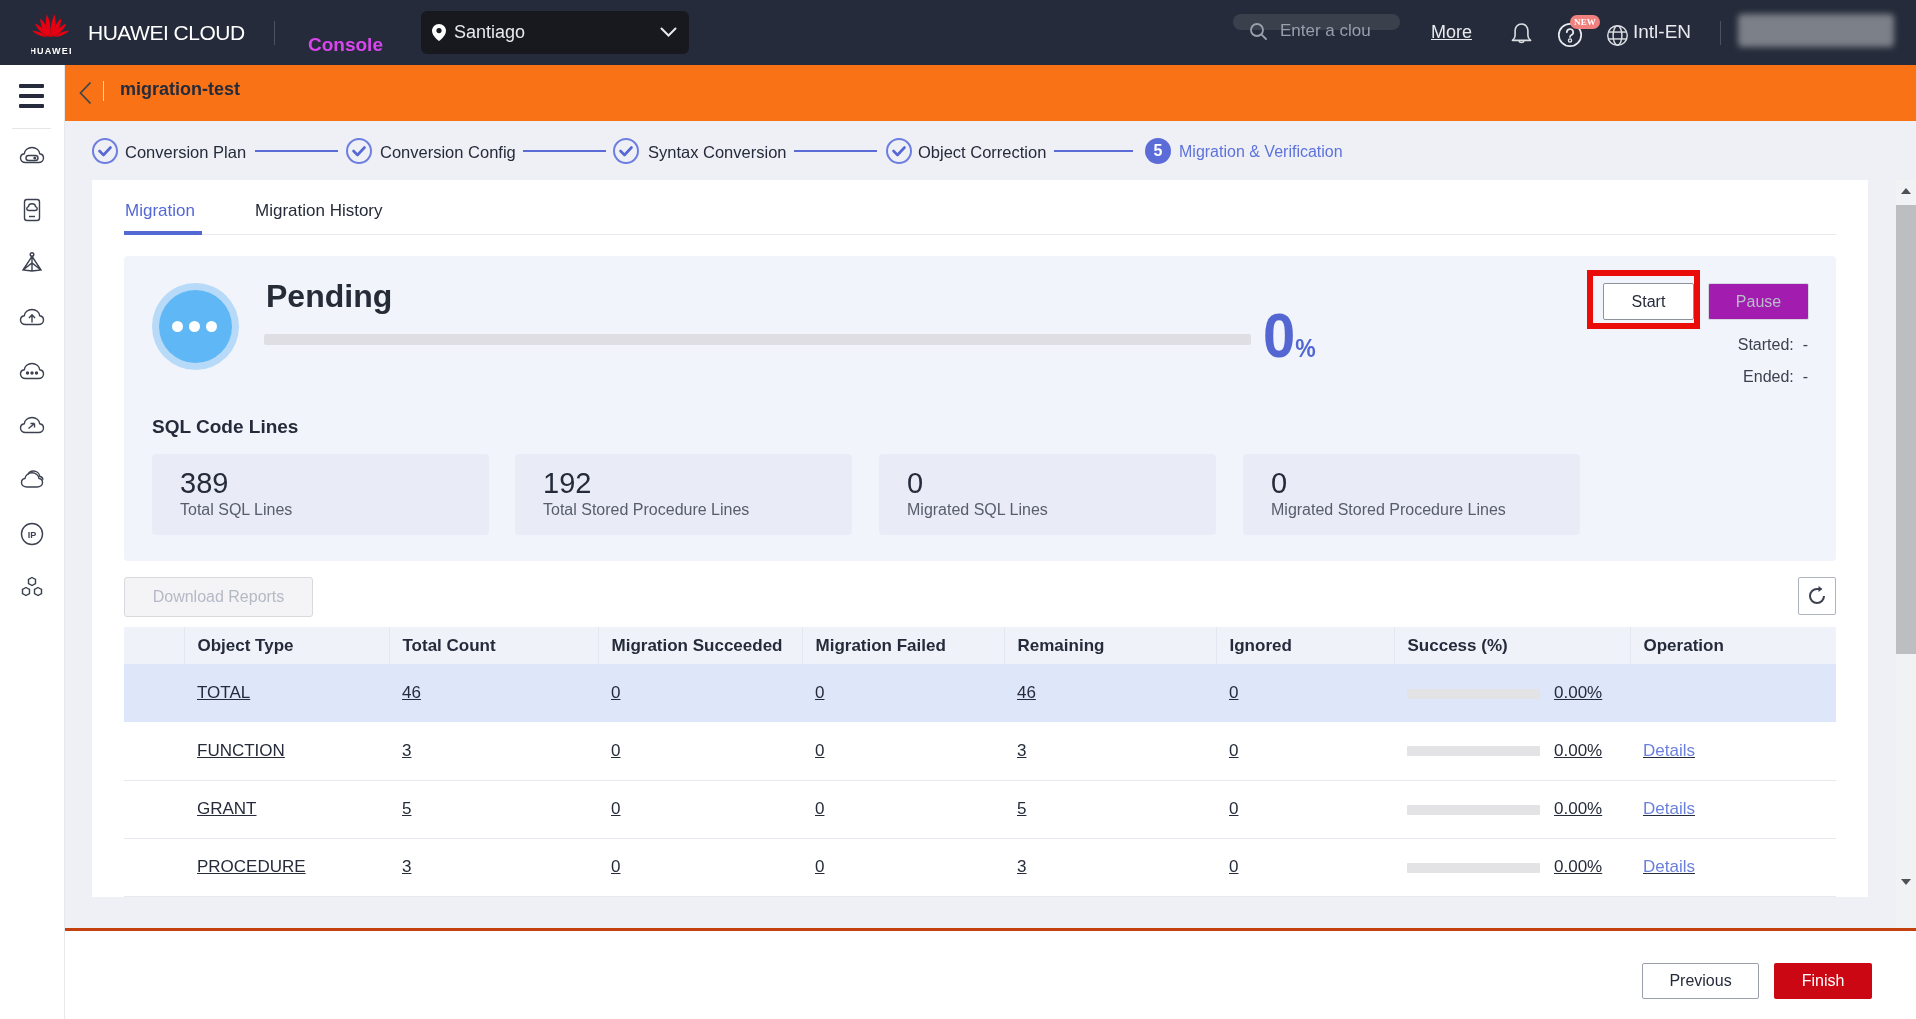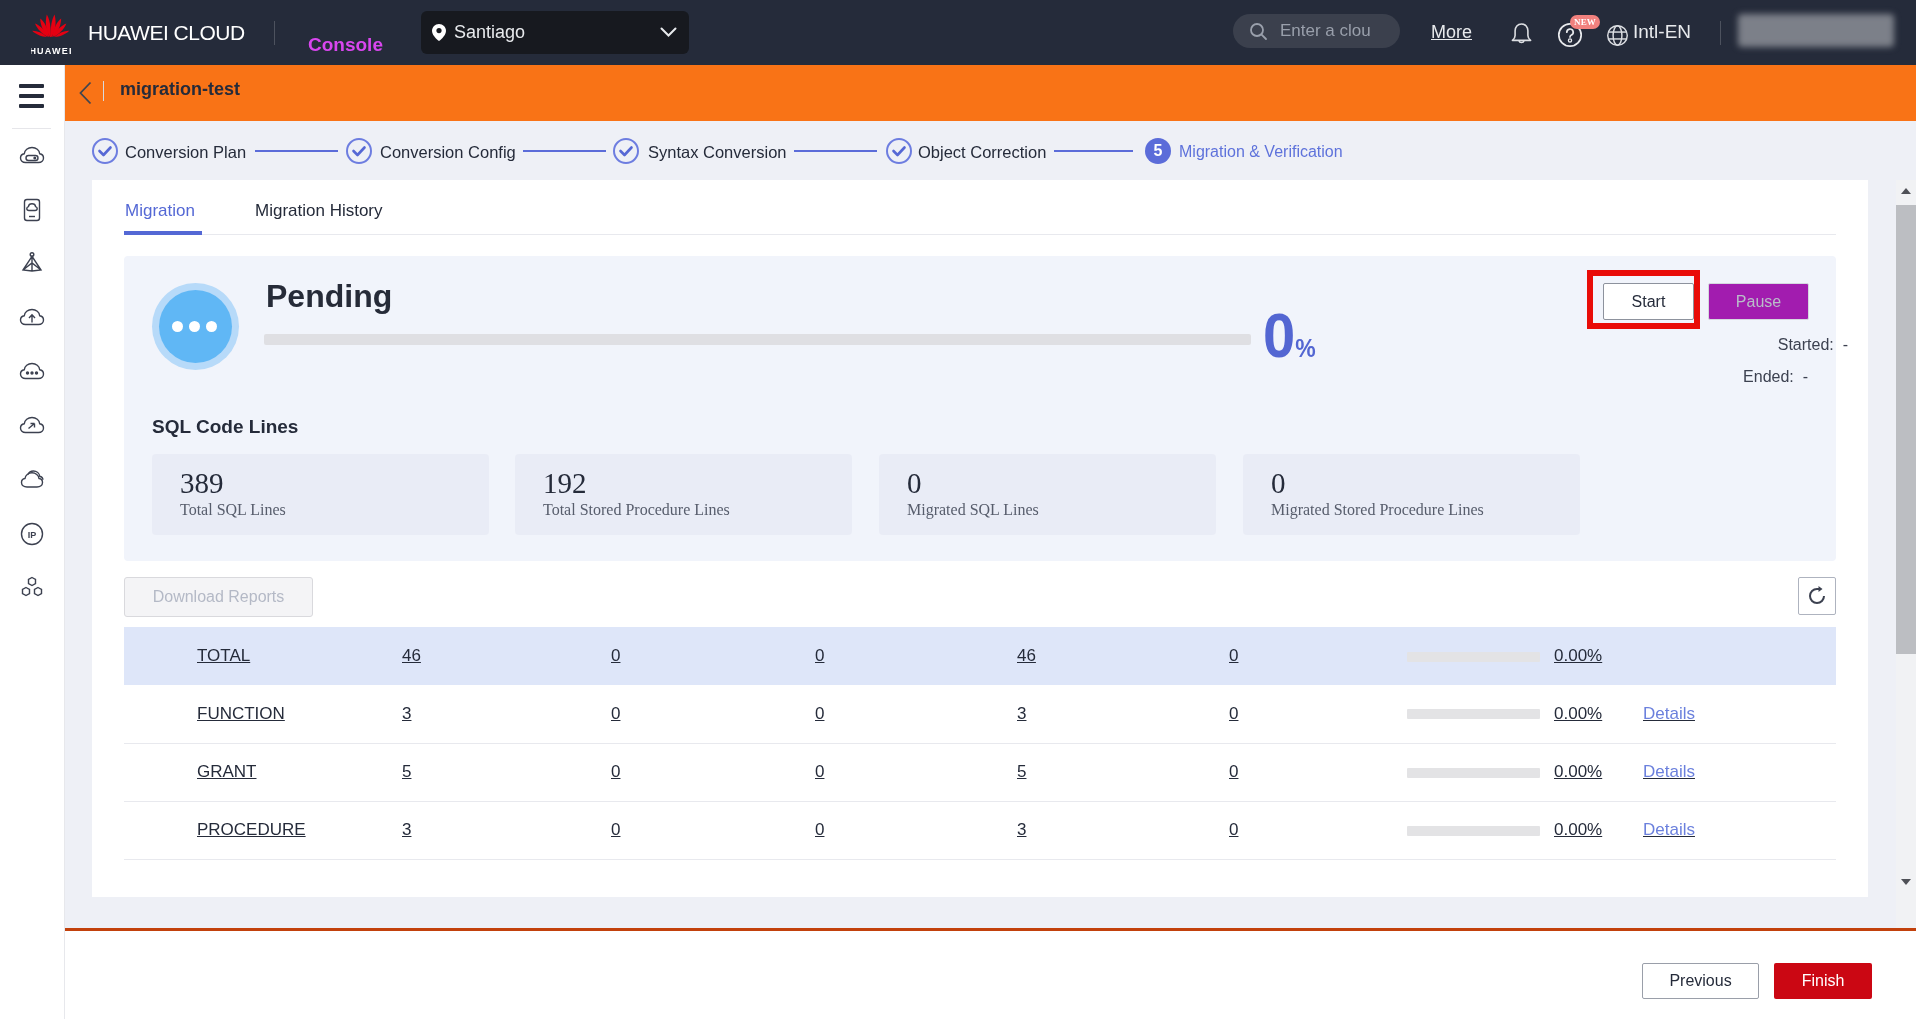--- a/index.html
+++ b/index.html
@@ -7,21 +7,21 @@
 body { font-family:"Liberation Sans", sans-serif; background:#eef0f6; position:relative; }
 .abs { position:absolute; }
 
 
 #topbar { position:absolute; left:0; top:0; width:1916px; height:65px; background:#252b3a; z-index:30; }
 #hwcloud { position:absolute; left:88px; top:21px; font-size:21px; color:#ffffff; letter-spacing:-0.5px; font-weight:500;text-align:center; }
 .topsep { position:absolute; top:21px; width:1px; height:24px; background:#4d525e; }
 #console { position:absolute; left:308px; top:34px; font-size:19px; font-weight:bold; color:#d946ef; }
 #regionbox { position:absolute; left:421px; top:11px; width:268px; height:43px; background:#17191f; border-radius:6px; }
 #regionbox .rname { position:absolute; left:33px; top:11px; font-size:18px; color:#e8eaed; }
-#searchpill { position:absolute; left:1233px; top:14px; width:167px; height:34px; border-radius:17px; background:#3b404d; }
+#searchpill { position:absolute; left:1233px; top:14px; width:167px; height:16px; border-radius:17px; background:#3b404d; }
 #searchpill span { position:absolute; left:47px; top:7px; font-size:17px; color:#999fab; }
 #more { position:absolute; left:1431px; top:22px; font-size:18px; color:#e8eaed;text-decoration:underline; }
 #intlen { position:absolute; left:1633px; top:21px; font-size:19px; color:#e8eaed; }
 #newbadge { position:absolute; left:1570px; top:15px; width:30px; height:14px; background:#f1817e; border-radius:7px; color:#fff; font-size:9px; font-weight:bold; font-family:"Liberation Serif",serif; text-align:center; line-height:14px; letter-spacing:0.2px; }
 #redacted { position:absolute; left:1738px; top:14px; width:156px; height:33px; background:#7c8089; border-radius:4px; filter:blur(3px); }
 
 
 #titlebar { position:absolute; left:65px; top:65px; width:1851px; height:56px; background:#f97316; z-index:10; }
 #titlebar .tsep { position:absolute; left:38px; top:16px; width:1px; height:20px; background:#d8dade; }
 #pagetitle { position:absolute; left:55px; top:14px; font-size:18px; font-weight:600; color:#252b3a; }
@@ -57,21 +57,21 @@
 #bigpct .n { font-size:63px; font-weight:bold; }
 #bigpct .p { font-size:25px; font-weight:bold; }
 #redrect { position:absolute; left:1463px; top:14px; width:113px; height:59px; border:6px solid #e90c08; }
 .btn { position:absolute; top:27px; height:37px; border-radius:2px; font-size:16px; text-align:center; line-height:35px; }
 #startbtn { left:1479px; width:91px; background:#fff; border:1px solid #8d929d; color:#252b3a; }
 #pausebtn { left:1584px; width:101px; background:#a21caf; border:1px solid #d5d8df; color:#b9bdc9; }
 .meta { position:absolute; width:300px; text-align:right; font-size:16px; color:#3c4150; }
 
 
 #sqltitle { position:absolute; left:28px; top:160px; font-size:19px; font-weight:bold; color:#252b3a; }
-.stat { position:absolute; top:198px; width:337px; height:81px; background:#e9ecf6; border-radius:4px;font-family:Liberation Serif, serif; }
+.stat { position:absolute; top:198px; width:337px; height:81px; background:#e9ecf6; border-radius:4px; }
 .stat .num { position:absolute; left:28px; top:13px; font-size:29px; color:#252b3a; }
 .stat .lbl { position:absolute; left:28px; top:47px; font-size:16px; color:#575d6c; }
 
 
 #dlbtn { position:absolute; left:32px; top:397px; width:189px; height:40px; background:#f4f4f6; border:1px solid #d9d9dd; border-radius:3px; color:#b4b9c6; font-size:16px; text-align:center; line-height:37px; }
 #refbtn { position:absolute; left:1706px; top:397px; width:38px; height:38px; background:#fff; border:1px solid #aeb3bf; border-radius:2px; }
 table { border-collapse:collapse; }
 #tbl { position:absolute; left:32px; top:447px; width:1712px; }
 #tbl th { background:#f0f2fa; height:37px; font-size:17px; color:#252b3a; text-align:left; font-weight:bold; border-left:1px solid #e4e7f0; padding-left:13px; }
 #tbl th:first-child { border-left:none; }
@@ -260,21 +260,21 @@
       <div class="dot" style="left:20px"></div>
         <div class="dot" style="left:37px"></div>
         <div class="dot" style="left:54px"></div>
     </div>
     <div id="pending">Pending</div>
     <div id="pbar"></div>
     <div id="bigpct"><span class="n">0</span><span class="p">%</span></div>
     <div id="redrect"></div>
     <div id="startbtn" class="btn">Start</div>
     <div id="pausebtn" class="btn">Pause</div>
-    <div class="meta" style="left:1424px;top:80px">Started:&nbsp;&nbsp;-</div>
+    <div class="meta" style="left:1384px;top:80px">Started:&nbsp;&nbsp;-</div>
     <div class="meta" style="left:1384px;top:112px">Ended:&nbsp;&nbsp;-</div>
     <div id="sqltitle">SQL Code Lines</div>
     <div class="stat" style="left:28px">
         <div class="num">389</div>
         <div class="lbl">Total SQL Lines</div>
       </div>
     <div class="stat" style="left:391px">
         <div class="num">192</div>
         <div class="lbl">Total Stored Procedure Lines</div>
       </div>
@@ -302,20 +302,31 @@
         <col style="width:205px">
         <col style="width:209px">
         <col style="width:204px">
         <col style="width:202px">
         <col style="width:212px">
         <col style="width:178px">
         <col style="width:236px">
         <col style="width:206px">
       </colgroup>
     <tbody>
+        <tr>
+          <th></th>
+          <th>Object Type</th>
+          <th>Total Count</th>
+          <th>Migration Succeeded</th>
+          <th>Migration Failed</th>
+          <th>Remaining</th>
+          <th>Ignored</th>
+          <th>Success (%)</th>
+          <th>Operation</th>
+        </tr>
     <tr class="total">
           <td></td>
           <td>TOTAL</td>
           <td>46</td>
           <td>0</td>
           <td>0</td>
           <td>46</td>
           <td>0</td>
           <td><span class="minibar"></span>0.00%</td>
           <td></td>

